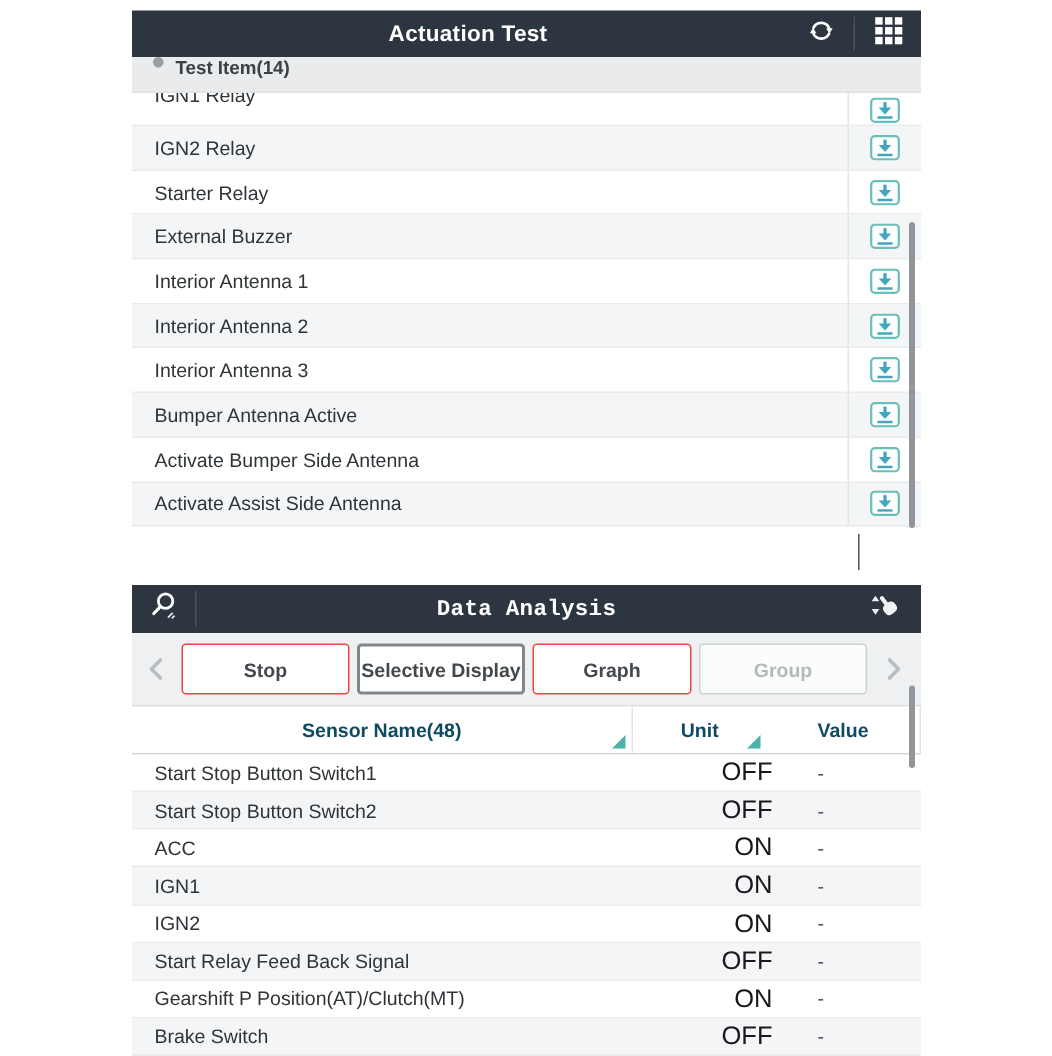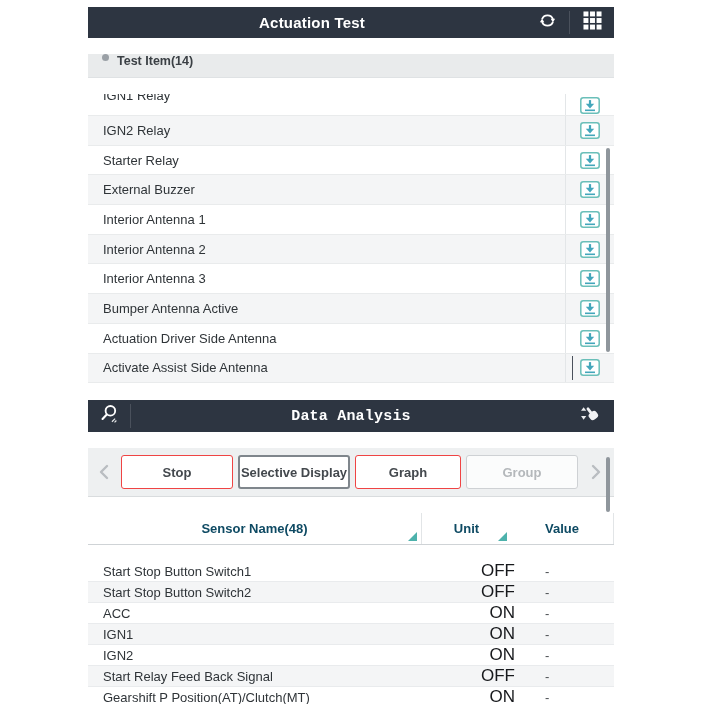--- a/index.html
+++ b/index.html
@@ -1,33 +1,33 @@
 <!DOCTYPE html>
 <html><head>
 <meta charset="utf-8">
 <style>
   * { margin:0; padding:0; box-sizing:border-box; }
   html,body { background:#ffffff; }
   body { width:701px; height:704px; position:relative; font-family:"Liberation Sans", sans-serif; overflow:hidden; }
-  .app { position:absolute; left:88px; top:7px; width:526px; height:697px; background:#fff; display:flex; flex-direction:column;gap:16px; }
+  .app { position:absolute; left:88px; top:7px; width:526px; height:697px; background:#fff; display:flex; flex-direction:column; }
 
   
   .top-bar { position:relative; height:31px; background:#2d3541; display:flex; align-items:center; flex:none; }
   .top-bar .bar-title { position:absolute; left:0; right:78px; text-align:center; color:#fff; font-size:15px; font-weight:bold; letter-spacing:.2px; }
   .top-bar .bar-right { margin-left:auto; display:flex; align-items:stretch; height:100%; }
   .icon-btn { width:44px; display:flex; align-items:center; justify-content:center; cursor:pointer; }
   .vsep { width:1px; background:#4a515c; margin:4px 0; }
 
   
   .section-label { height:24px; background:#e9ebec; display:flex; align-items:flex-start; padding-left:14px; flex:none; border-bottom:1px solid #dfe2e4; }
   .section-label .dot { width:7px; height:7px; border-radius:50%; background:#9aa0a6; margin-right:8px; flex:none; }
   .section-label .txt { font-size:12.5px; font-weight:bold; color:#3b4045; }
 
   
-  .item-list { height:290px; flex:none; overflow:hidden; position:relative; }
+  .item-list { height:328px; flex:none; overflow:hidden; position:relative; }
   .item-row { height:29.7px; display:flex; align-items:center; border-bottom:1px solid #e9ebec; background:#fff; overflow:hidden; }
   .item-row:nth-child(even) { background:#f4f5f6; }
   .item-row.clipped { height:22px; align-items:flex-start; }
   .item-row.clipped .item-label { transform:translateY(-6px); line-height:15px; }
   .item-row.clipped .item-action { transform:translateY(-3px); }
   .item-label { padding-left:15px; font-size:13px; color:#2f3438; flex:1; white-space:nowrap; }
   .item-action { width:49px; flex:none; height:100%; display:flex; align-items:center; justify-content:center; border-left:1px solid #e3e6e8; cursor:pointer; }
   .item-row.clipped .item-action { align-items:center; height:29px; }
 
   
@@ -191,21 +191,21 @@
       <span class="item-action">
           <svg width="20" height="17" viewBox="0 0 20 17">
             <rect x="0.8" y="0.8" width="18.4" height="15.4" rx="2.5" fill="#fff" stroke="#6abfb9" stroke-width="1.5"></rect>
             <rect x="8.9" y="3.1" width="2.2" height="4.2" fill="#43a6bb"></rect>
             <path d="M5.8 6.7 h8.4 L10 11.4 Z" fill="#43a6bb"></path>
             <path d="M5 13.3 h10" stroke="#43a6bb" stroke-width="1.6"></path>
           </svg>
         </span>
     </div>
     <div class="item-row">
-      <span class="item-label">Actuation Driver Side Antenna</span>
+      <span class="item-label">Activate Bumper Side Antenna</span>
       <span class="item-action">
           <svg width="20" height="17" viewBox="0 0 20 17">
             <rect x="0.8" y="0.8" width="18.4" height="15.4" rx="2.5" fill="#fff" stroke="#6abfb9" stroke-width="1.5"></rect>
             <rect x="8.9" y="3.1" width="2.2" height="4.2" fill="#43a6bb"></rect>
             <path d="M5.8 6.7 h8.4 L10 11.4 Z" fill="#43a6bb"></path>
             <path d="M5 13.3 h10" stroke="#43a6bb" stroke-width="1.6"></path>
           </svg>
         </span>
     </div>
     <div class="item-row">

